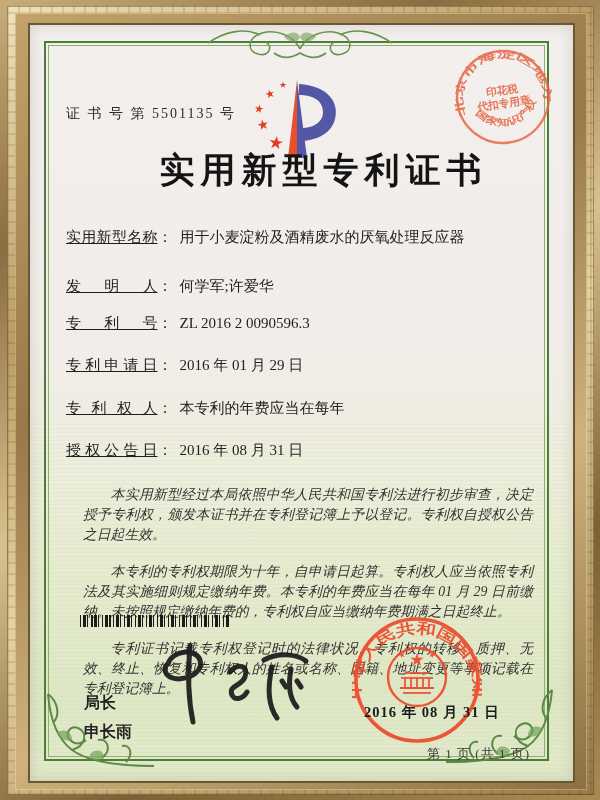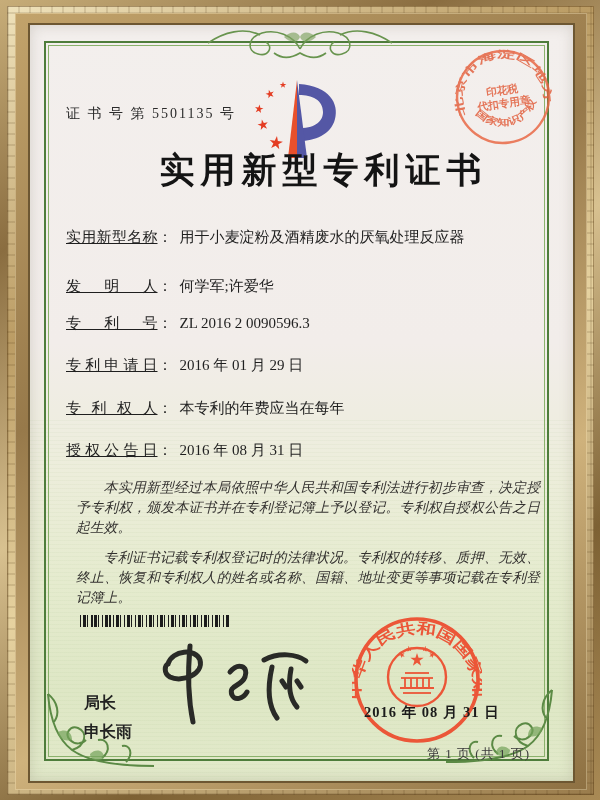--- a/index.html
+++ b/index.html
@@ -30,21 +30,21 @@
   
   .cert-no{left:66px;top:70px;font-size:14px;letter-spacing:2px;color:#2b2b2b;margin-top:35px;}
   .title{left:30px;right:27px;top:147px;text-align:center;font-size:35px;font-weight:bold;
          letter-spacing:6px;color:#141414;padding-left:44px;}
   .row{left:66px;right:54px;font-size:15px;color:#1f1f1f;white-space:nowrap;}
   .row .lab{display:inline-block;width:6.1em;text-align:justify;text-align-last:justify;text-decoration:underline;}
   .row .col{margin-right:7px;}
   .r1{top:228px}.r2{top:277px}.r3{top:314px}.r4{top:356px}.r5{top:399px}.r6{top:441px}
   .body-text{left:66px;right:50px;top:468px;font-size:13.8px;line-height:20px;color:#33312f;
       font-style:italic;text-align:justify;}
-  .body-text p{margin:10px;text-indent:2em;}
+  .body-text p{margin:17px;text-indent:2em;}
   .barcode{left:80px;top:615px;width:150px;height:12px;
       background:repeating-linear-gradient(90deg,#1c1c1c 0 1.5px,transparent 1.5px 3px,
                  #1c1c1c 3px 6px,transparent 6px 7px,#1c1c1c 7px 8.5px,transparent 8.5px 11px);}
   .commish{left:84px;top:656px;font-family:"Liberation Sans",sans-serif;font-weight:bold;
       font-size:16px;color:#222;line-height:29px;margin-top:32px;}
   .sig{left:138px;top:636px;width:178px;height:95px;}
   .seal{left:352px;top:615px;width:130px;height:130px;opacity:.92;}
   .seal-date{left:364px;top:703px;font-size:14.5px;font-weight:bold;color:#1c1c1c;letter-spacing:1px;white-space:nowrap;}
   .footer{left:30px;right:70px;top:745px;text-align:right;font-size:13px;color:#3a3a3a;letter-spacing:1px;}
   .stamp{left:452px;top:46px;width:102px;height:102px;opacity:.85;transform:rotate(-8deg);}
@@ -149,20 +149,21 @@
 </div>
 <div class="abs row r5">
   <span class="lab">专利权人</span><span class="col">：</span><span>本专利的年费应当在每年</span>
 </div>
 <div class="abs row r6">
   <span class="lab">授权公告日</span><span class="col">：</span><span>2016 年 08 月 31 日</span>
 </div>
 
 <div class="abs body-text">
   <p>本实用新型经过本局依照中华人民共和国专利法进行初步审查，决定授予专利权，颁发本证书并在专利登记簿上予以登记。专利权自授权公告之日起生效。</p>
+  <p>本专利的专利权期限为十年，自申请日起算。专利权人应当依照专利法及其实施细则规定缴纳年费。本专利的年费应当在每年 01 月 29 日前缴纳。未按照规定缴纳年费的，专利权自应当缴纳年费期满之日起终止。</p>
   <p>专利证书记载专利权登记时的法律状况。专利权的转移、质押、无效、终止、恢复和专利权人的姓名或名称、国籍、地址变更等事项记载在专利登记簿上。</p>
 </div>
 
 <div class="abs barcode"></div>
 
 <div class="abs commish">
   <div>局长</div>
   <div>申长雨</div>
 </div>
 

